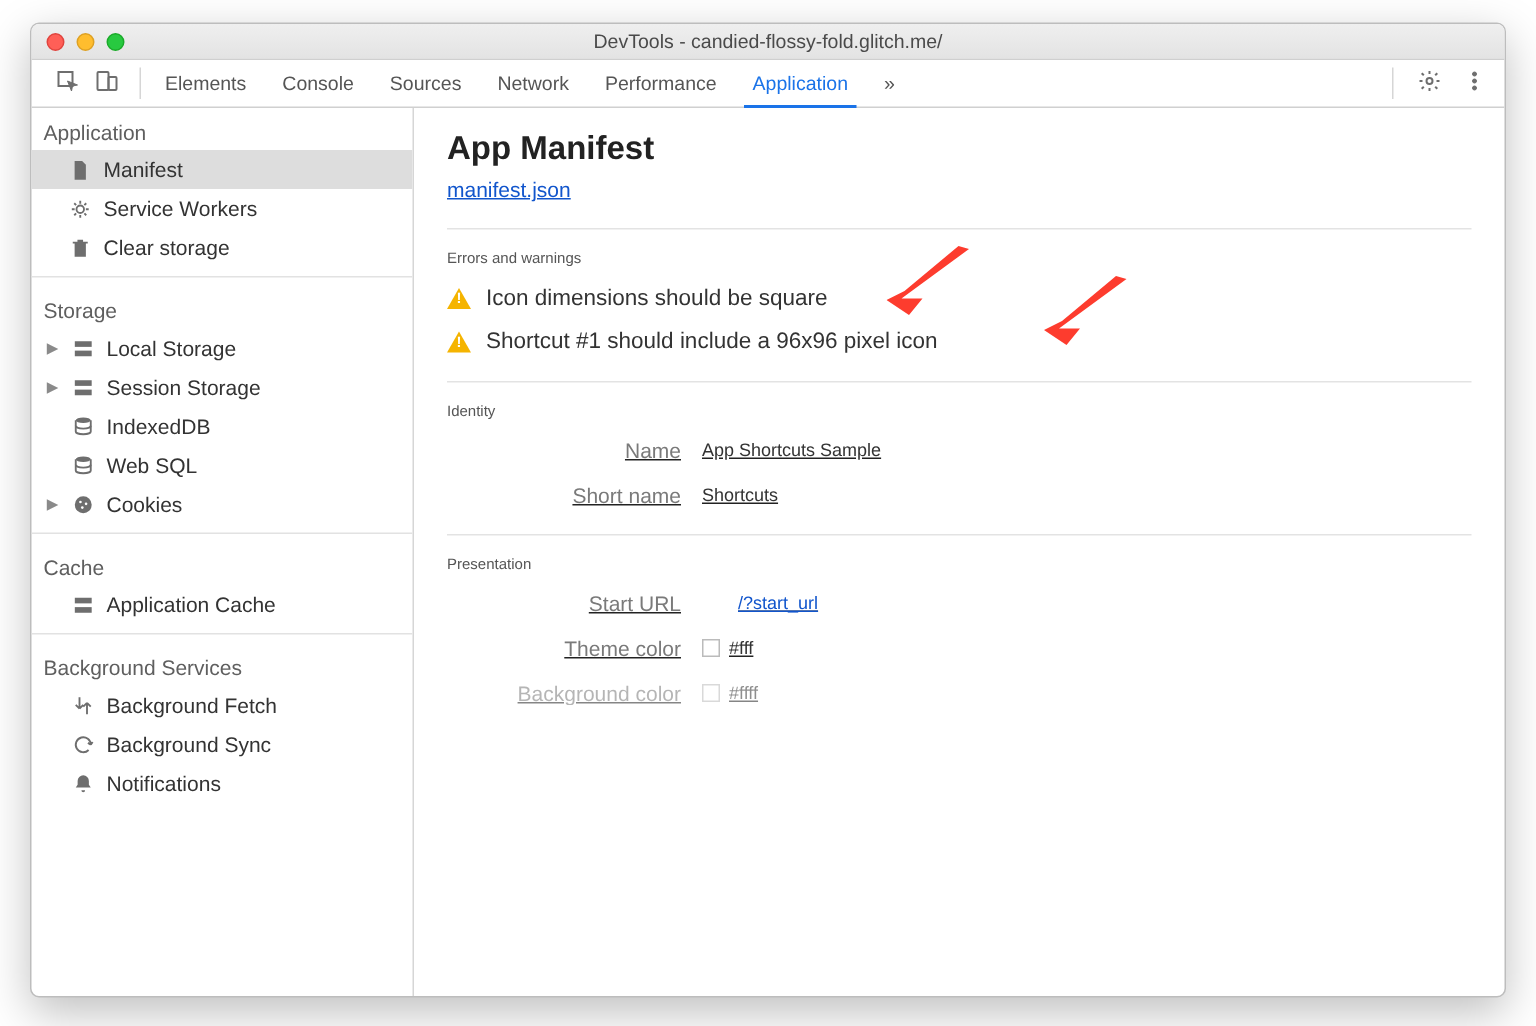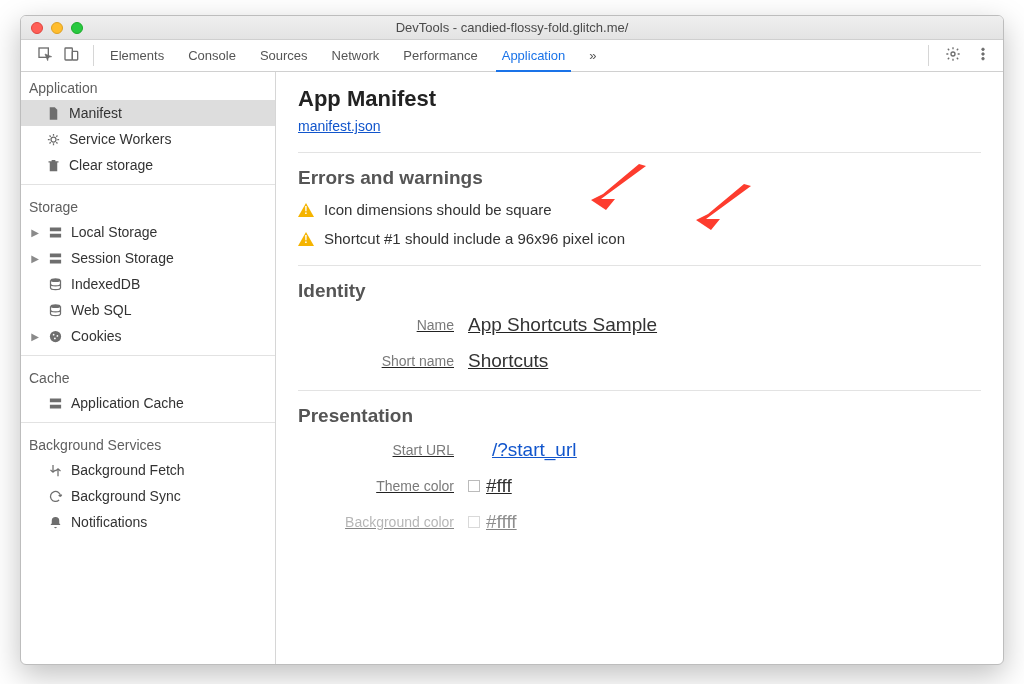--- a/index.html
+++ b/index.html
@@ -123,21 +123,21 @@
     padding: 0;
   }
   .main-inner { padding: 14px 22px 0 22px; }
   .app-title { font-size:22px; font-weight:700; margin-bottom:6px; }
   .manifest-link { color:#1155cc; text-decoration:underline; font-size:14px; cursor:pointer; }
   .section {
     border-top:1px solid #e3e3e3;
     margin-top:18px;
     padding-top:14px;
   }
-  .section-title { font-size:19px; font-weight:700; color:#555; margin-bottom:12px; }
+  .section-title { font-size:10px; font-weight:400; color:#555; margin-bottom:12px; }
   .warn-row {
     display:flex;
     align-items:center;
     gap:10px;
     font-size:15px;
     margin-bottom:12px;
     color:#333;
   }
   .warn-icon {
     width:0; height:0;
@@ -163,21 +163,21 @@
     margin-bottom:14px;
     text-decoration:underline;
   }
   .field-label {
     width:170px;
     text-align:right;
     padding-right:14px;
     color:#7a7a7a;
     font-size:14px;
   }
-  .field-value { font-size:19px; color:#333; display:flex; align-items:center; gap:6px; }
+  .field-value { font-size:12px; color:#333; display:flex; align-items:center; gap:6px; }
   .field-value a { color:#1155cc; text-decoration:underline;margin-left:24px; }
   .swatch { width:12px; height:12px; border:1px solid #bbb; display:inline-block; }
   
   .arrow {
     position:absolute;
     width:60px; height:48px;
     pointer-events:none;
   }
   .arrow svg { width:100%; height:100%; }
   .main { position:relative; }

